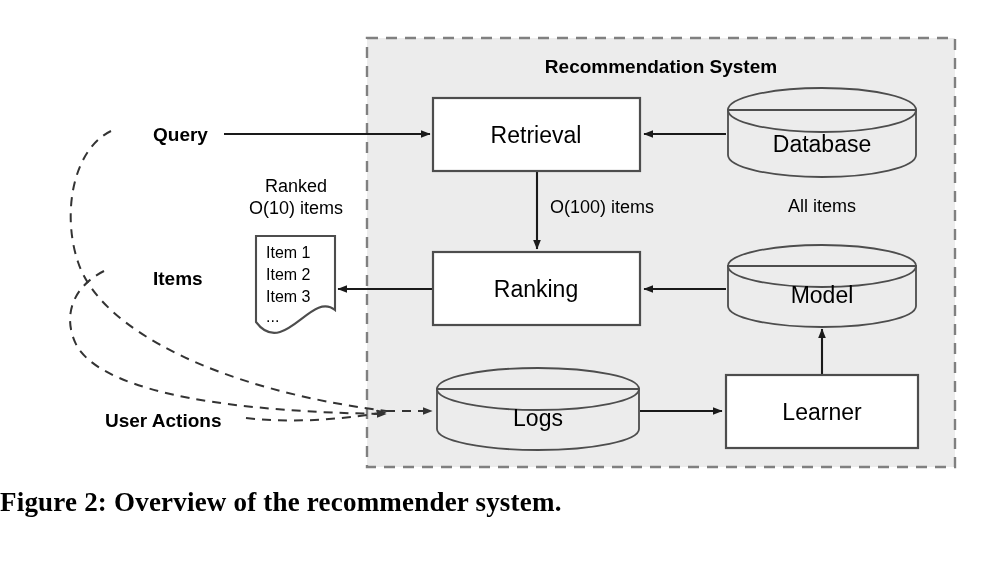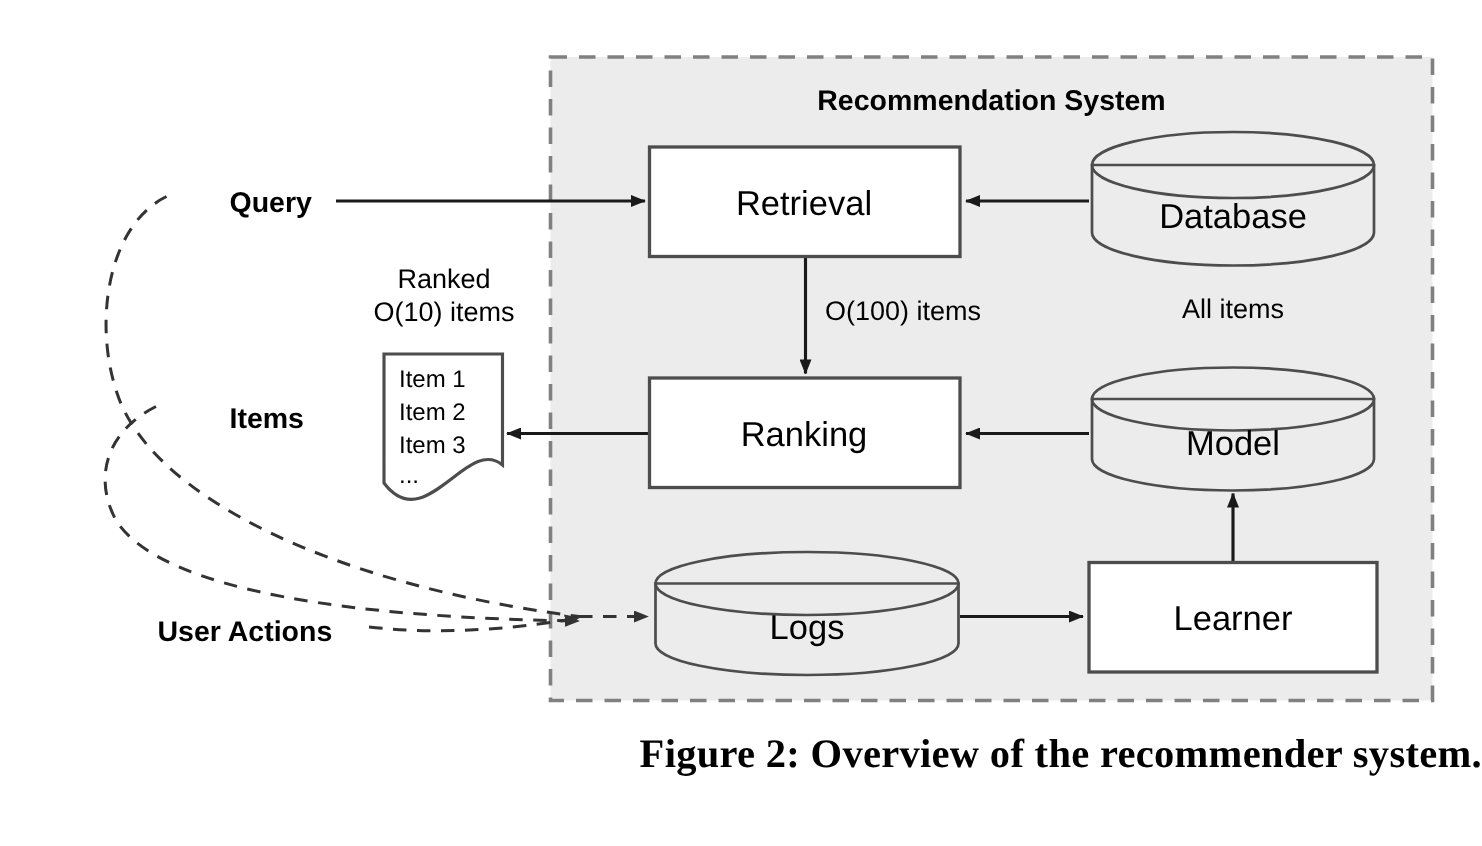--- a/index.html
+++ b/index.html
@@ -52,21 +52,21 @@
   .doc-item {
     font-family: "Liberation Sans", sans-serif;
     font-size: 16px;
     fill: #000000;
   }
   .caption {
     position: absolute;
     left: 0;
     top: 487px;
     width: 988px;
-    text-align: right;
+    text-align: left;
     font-family: "Liberation Serif", serif;
     font-size: 27px;
     font-weight: bold;
     color: #000000;
     letter-spacing: 0.2px;
   }
   .shape-fill { fill: #ffffff; }
   .shape-stroke { stroke: #4d4d4d; stroke-width: 2.2; }
   .cyl-stroke { stroke: #4d4d4d; stroke-width: 1.8; fill: none; }
   .arrow-line { stroke: #1a1a1a; stroke-width: 2.1; fill: none; }

